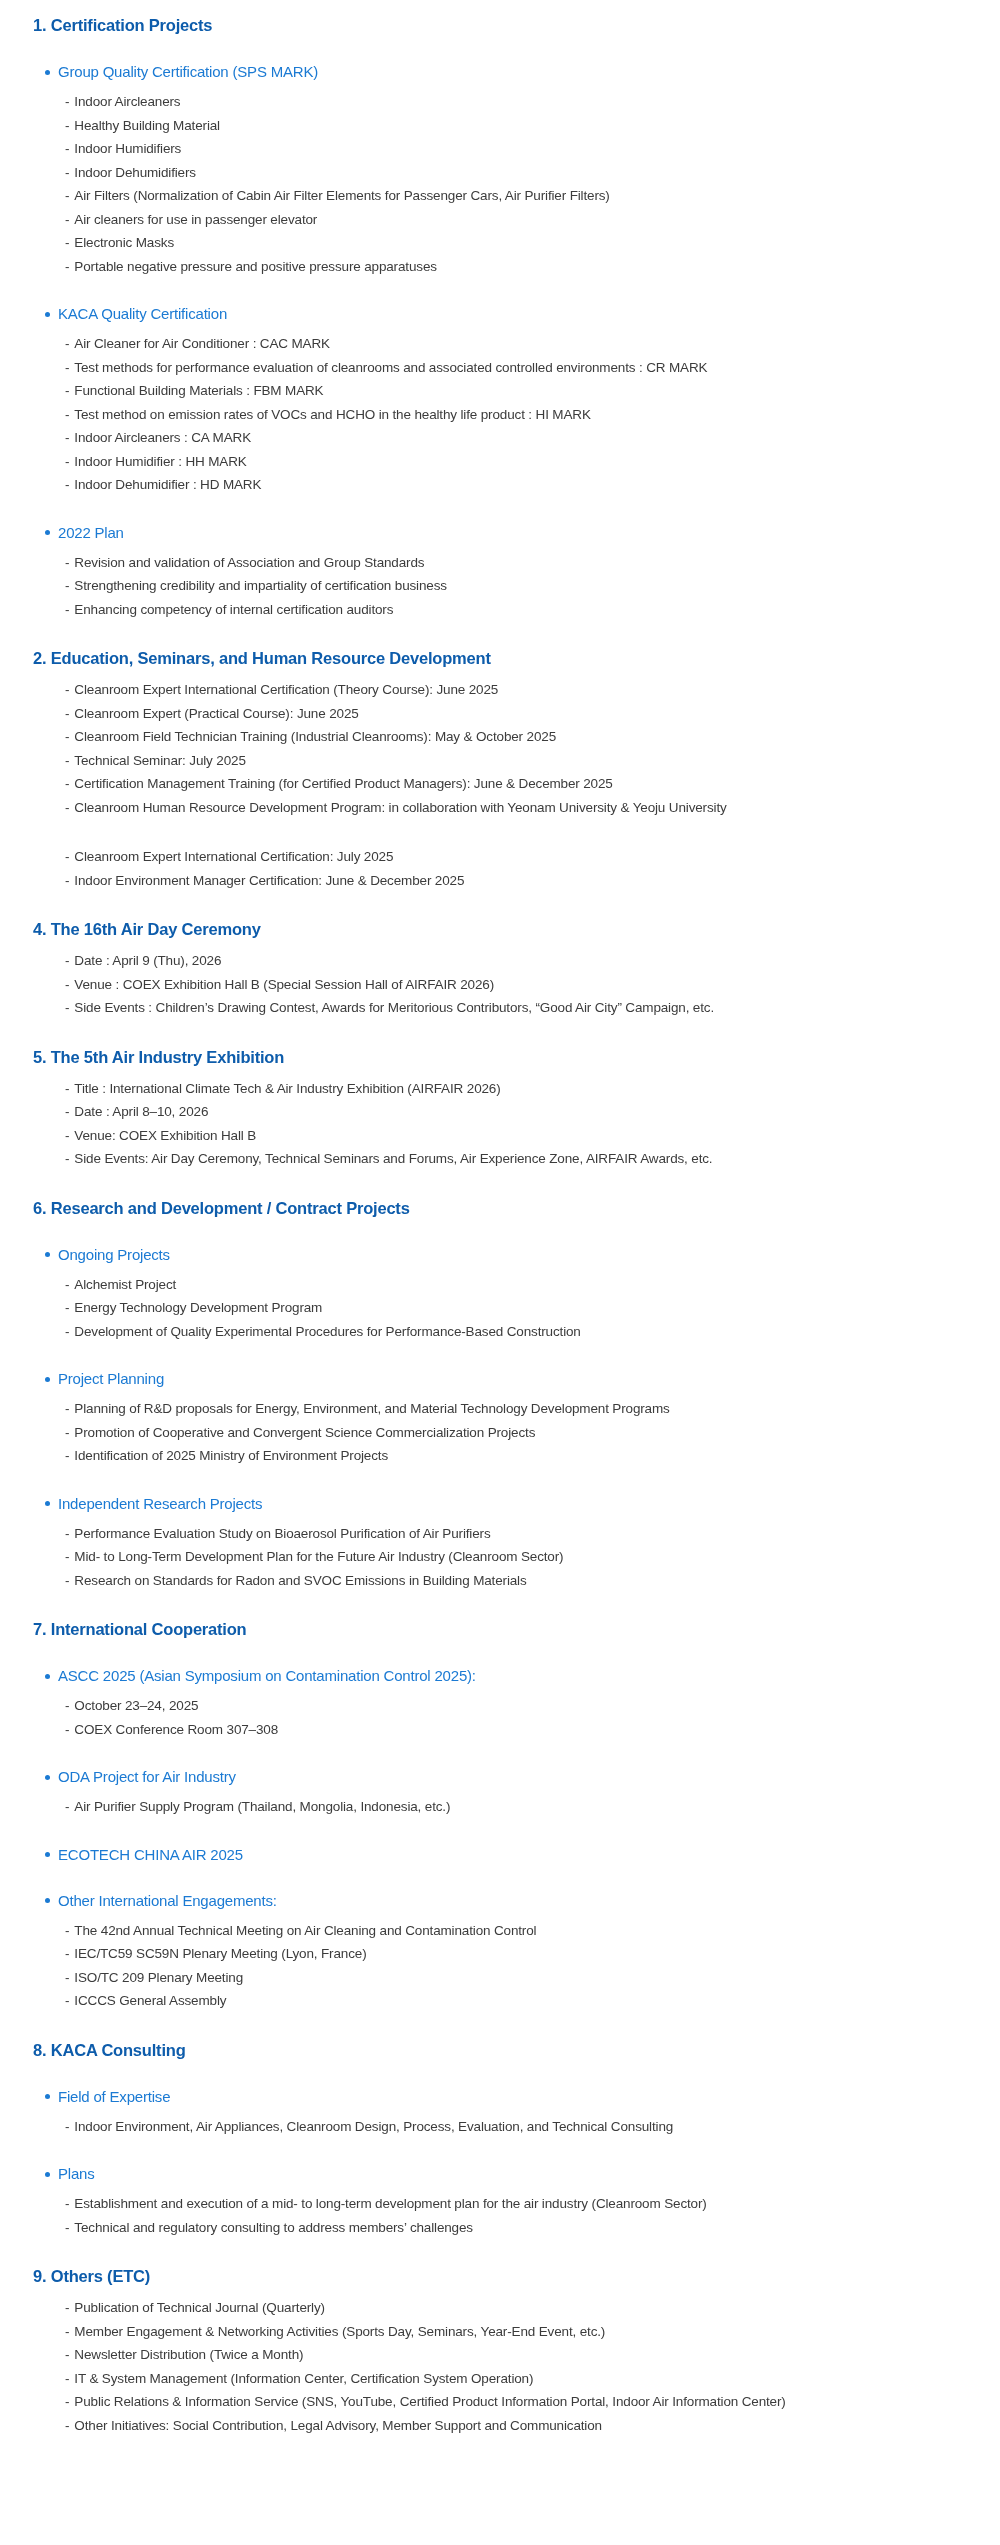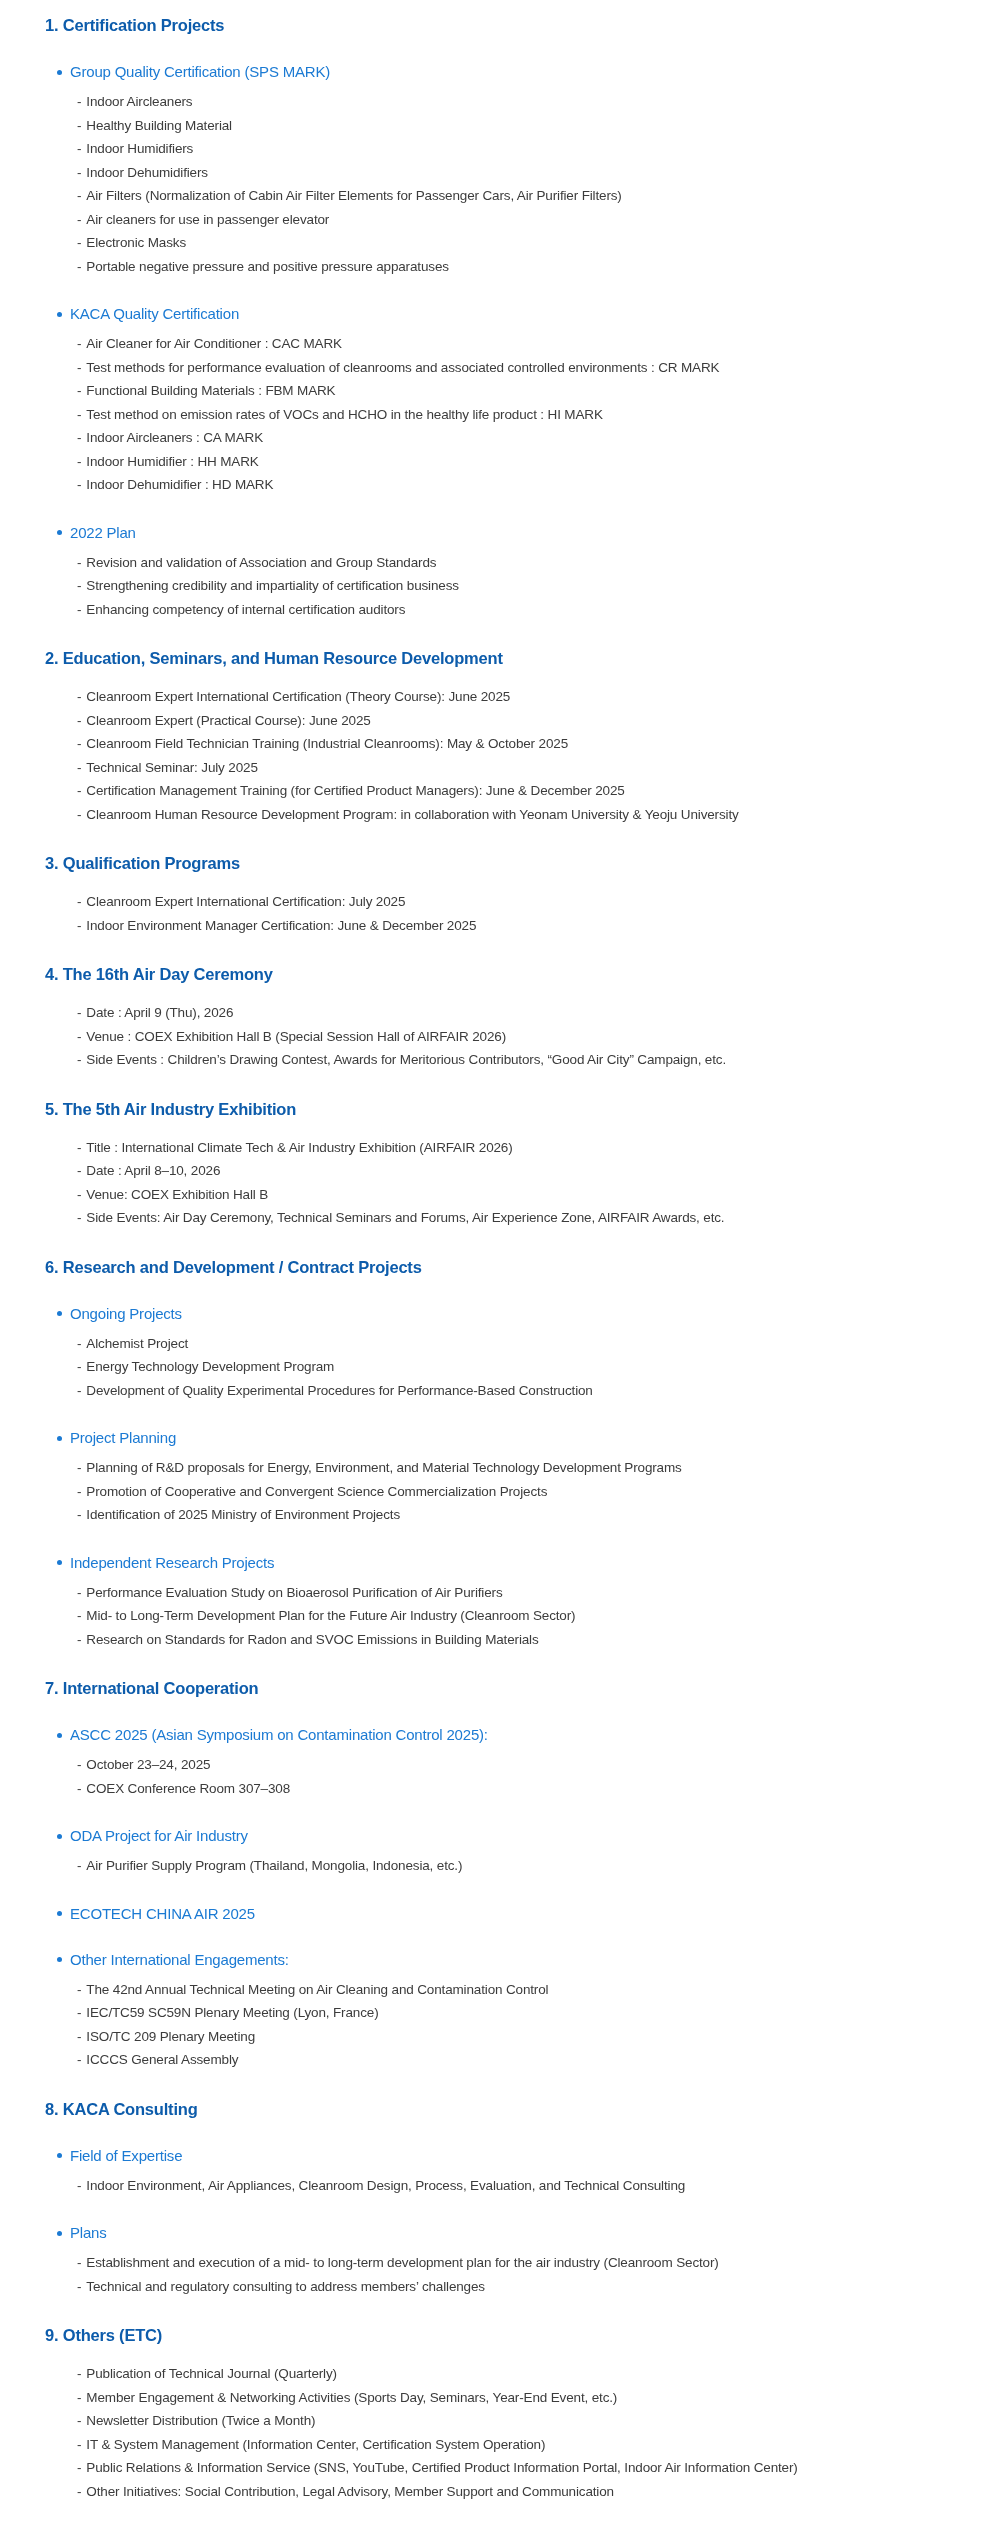--- a/index.html
+++ b/index.html
@@ -9,21 +9,21 @@
   }
   body {
     width: 1000px;
     font-family: "Liberation Sans", "DejaVu Sans", sans-serif;
     -webkit-font-smoothing: antialiased;
   }
   .page {
     padding: 14px 0 40px 0;
     background: #ffffff;
   }
-  section.section { margin: 0; padding-left: 12px; }
+  section.section { margin: 0; }
   section.section + section.section { margin-top: 26px; }
 
   .section-title {
     margin: 0 0 0 33px;
     font-size: 16.5px;
     font-weight: 700;
     line-height: 22px;
     letter-spacing: -0.2px;
     color: #0d5cab;
   }
@@ -47,21 +47,21 @@
     flex: 0 0 auto;
   }
   .group-label {
     font-size: 15px;
     font-weight: 400;
     letter-spacing: -0.2px;
     color: #1b7ad3;
   }
 
   .items { margin: 0; padding: 0; }
-  .section > .items { margin-top: 16px; }
+  .section > .items { margin-top: 9px; }
 
   .item {
     margin-left: 65px;
     font-size: 13.5px;
     line-height: 23.5px;
     letter-spacing: -0.15px;
     color: #3c3c3c;
     white-space: nowrap;
   }
   .item .dash {
@@ -124,21 +124,20 @@
         <div class="items">
           <div class="item"><span class="dash">-</span><span class="item-text">Cleanroom Expert International Certification (Theory Course): June 2025</span></div>
           <div class="item"><span class="dash">-</span><span class="item-text">Cleanroom Expert (Practical Course): June 2025</span></div>
           <div class="item"><span class="dash">-</span><span class="item-text">Cleanroom Field Technician Training (Industrial Cleanrooms): May &amp; October 2025</span></div>
           <div class="item"><span class="dash">-</span><span class="item-text">Technical Seminar: July 2025</span></div>
           <div class="item"><span class="dash">-</span><span class="item-text">Certification Management Training (for Certified Product Managers): June &amp; December 2025</span></div>
           <div class="item"><span class="dash">-</span><span class="item-text">Cleanroom Human Resource Development Program: in collaboration with Yeonam University &amp; Yeoju University</span></div>
         </div>
       </section>
       <section class="section">
-        <h2 class="section-title">3. Qualification Programs</h2>
         <div class="items">
           <div class="item"><span class="dash">-</span><span class="item-text">Cleanroom Expert International Certification: July 2025</span></div>
           <div class="item"><span class="dash">-</span><span class="item-text">Indoor Environment Manager Certification: June &amp; December 2025</span></div>
         </div>
       </section>
       <section class="section">
         <h2 class="section-title">4. The 16th Air Day Ceremony</h2>
         <div class="items">
           <div class="item"><span class="dash">-</span><span class="item-text">Date : April 9 (Thu), 2026</span></div>
           <div class="item"><span class="dash">-</span><span class="item-text">Venue : COEX Exhibition Hall B (Special Session Hall of AIRFAIR 2026)</span></div>

